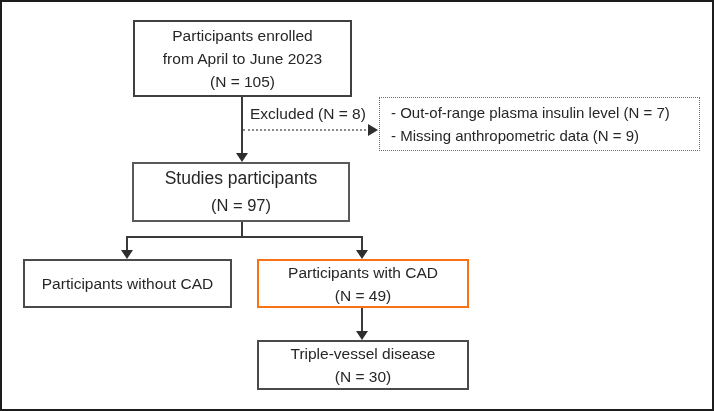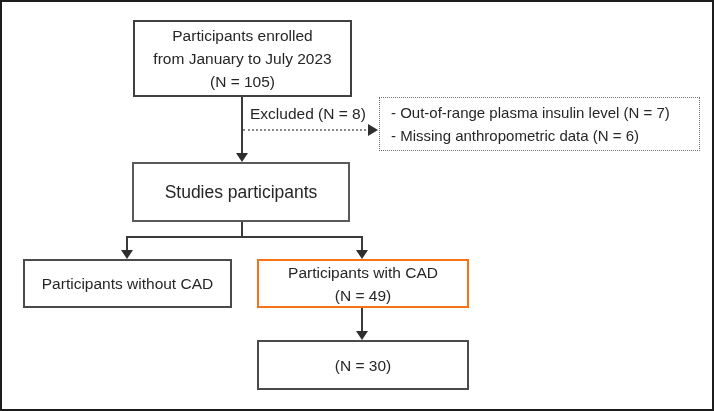--- a/index.html
+++ b/index.html
@@ -98,39 +98,40 @@
     border-left: 10px solid #2e2e2e;
   }
 </style>
 </head>
 <body>
 
 <div class="canvas">
 
   <div class="box box-enrolled">
     <span>Participants enrolled</span>
-    <span>from January to July 2023</span>
+    <span>from April to June 2023</span>
     <span class="bold">(N = 105)</span>
   </div>
 
   <div class="vline" style="left:239px; top:95px; width:2px; height:57px;"></div>
   <div class="arrow-down" style="left:233.5px; top:151px;"></div>
 
   <div class="label-excluded">Excluded (N = 8)</div>
 
   <div class="hline-dotted" style="left:241px; top:127px; width:127px;"></div>
   <div class="arrow-right" style="left:366px; top:122px;"></div>
 
   <div class="box box-excluded-reasons">
     <span>- Out-of-range plasma insulin level (N = 7)</span>
-    <span>- Missing anthropometric data (N = 6)</span>
+    <span>- Missing anthropometric data (N = 9)</span>
   </div>
 
   <div class="box box-studies">
     <span>Studies participants</span>
+    <span class="count-line">(N = 97)</span>
   </div>
 
   <div class="vline" style="left:239px; top:220px; width:2px; height:16px;"></div>
   <div class="hline" style="left:124px; top:234px; width:237px; height:2px;"></div>
   <div class="vline" style="left:124px; top:234px; width:2px; height:15px;"></div>
   <div class="arrow-down" style="left:118.5px; top:248px;"></div>
   <div class="vline" style="left:359px; top:234px; width:2px; height:15px;"></div>
   <div class="arrow-down" style="left:353.5px; top:248px;"></div>
 
   <div class="box box-without-cad">
@@ -139,16 +140,17 @@
 
   <div class="box box-with-cad">
     <span>Participants with CAD</span>
     <span class="bold">(N = 49)</span>
   </div>
 
   <div class="vline" style="left:359px; top:306px; width:2px; height:24px;"></div>
   <div class="arrow-down" style="left:353.5px; top:329px;"></div>
 
   <div class="box box-triple">
+    <span>Triple-vessel disease</span>
     <span class="bold">(N = 30)</span>
   </div>
 
 </div>
 
 </body></html>

